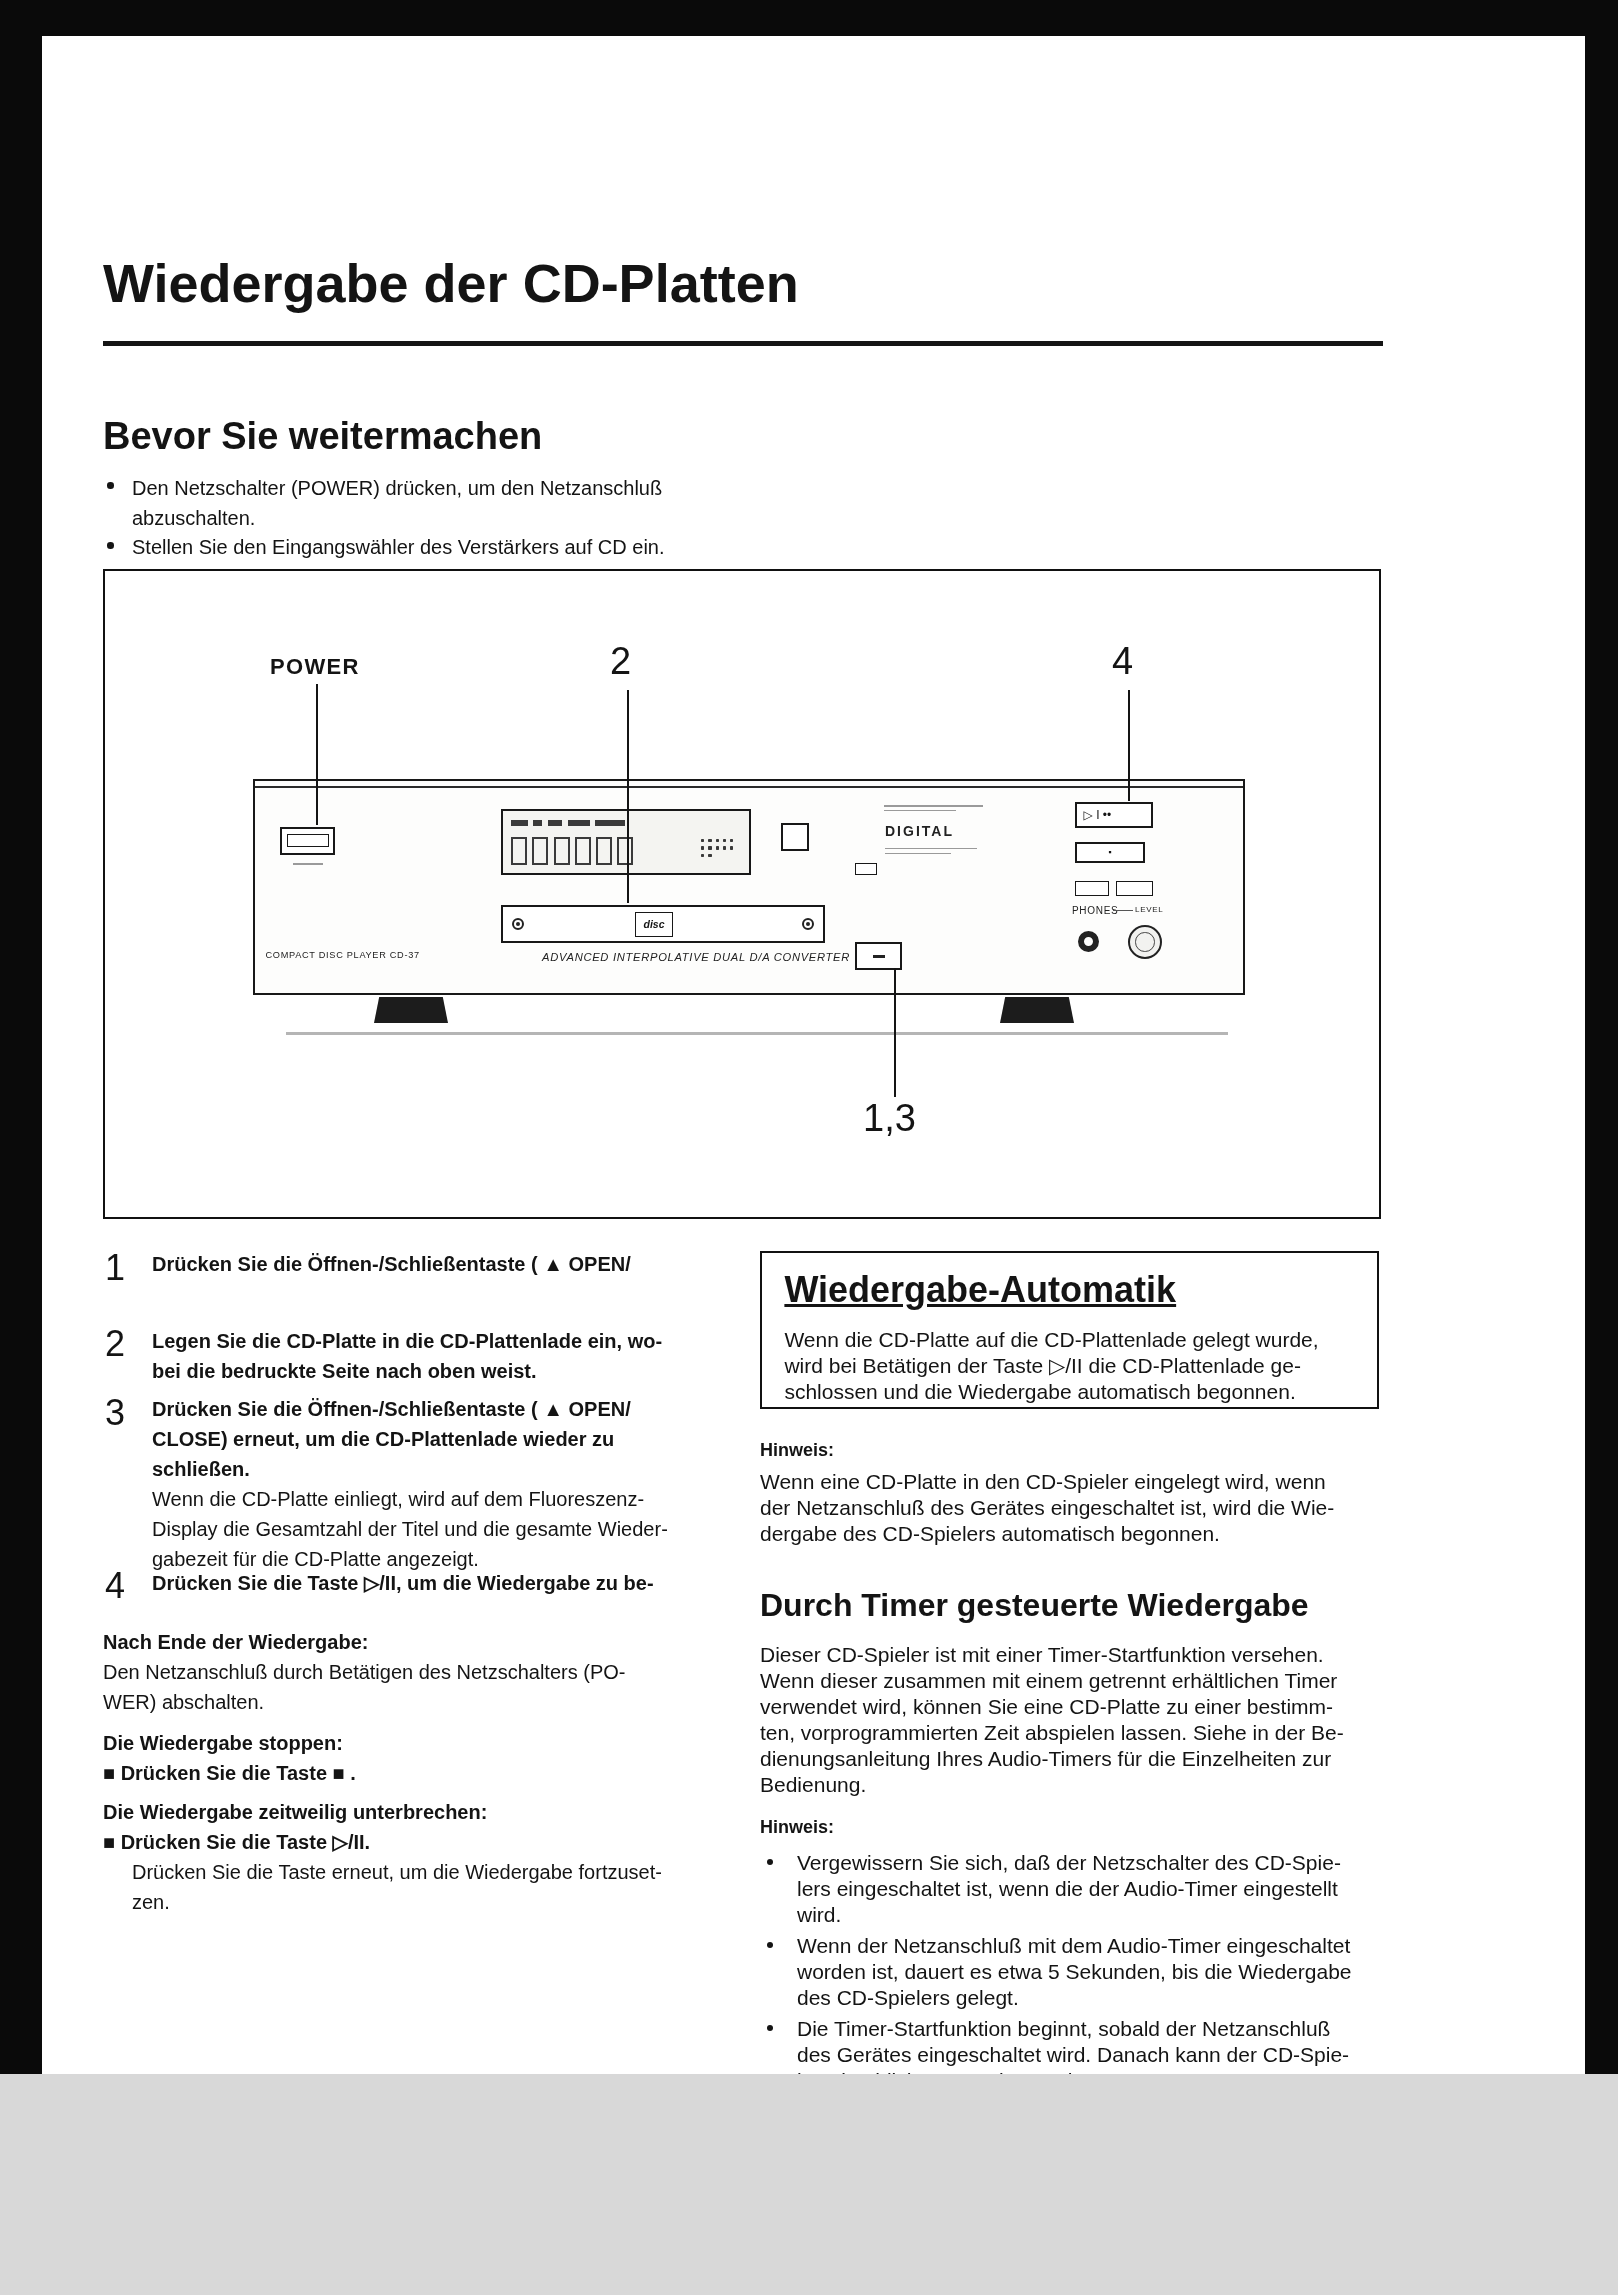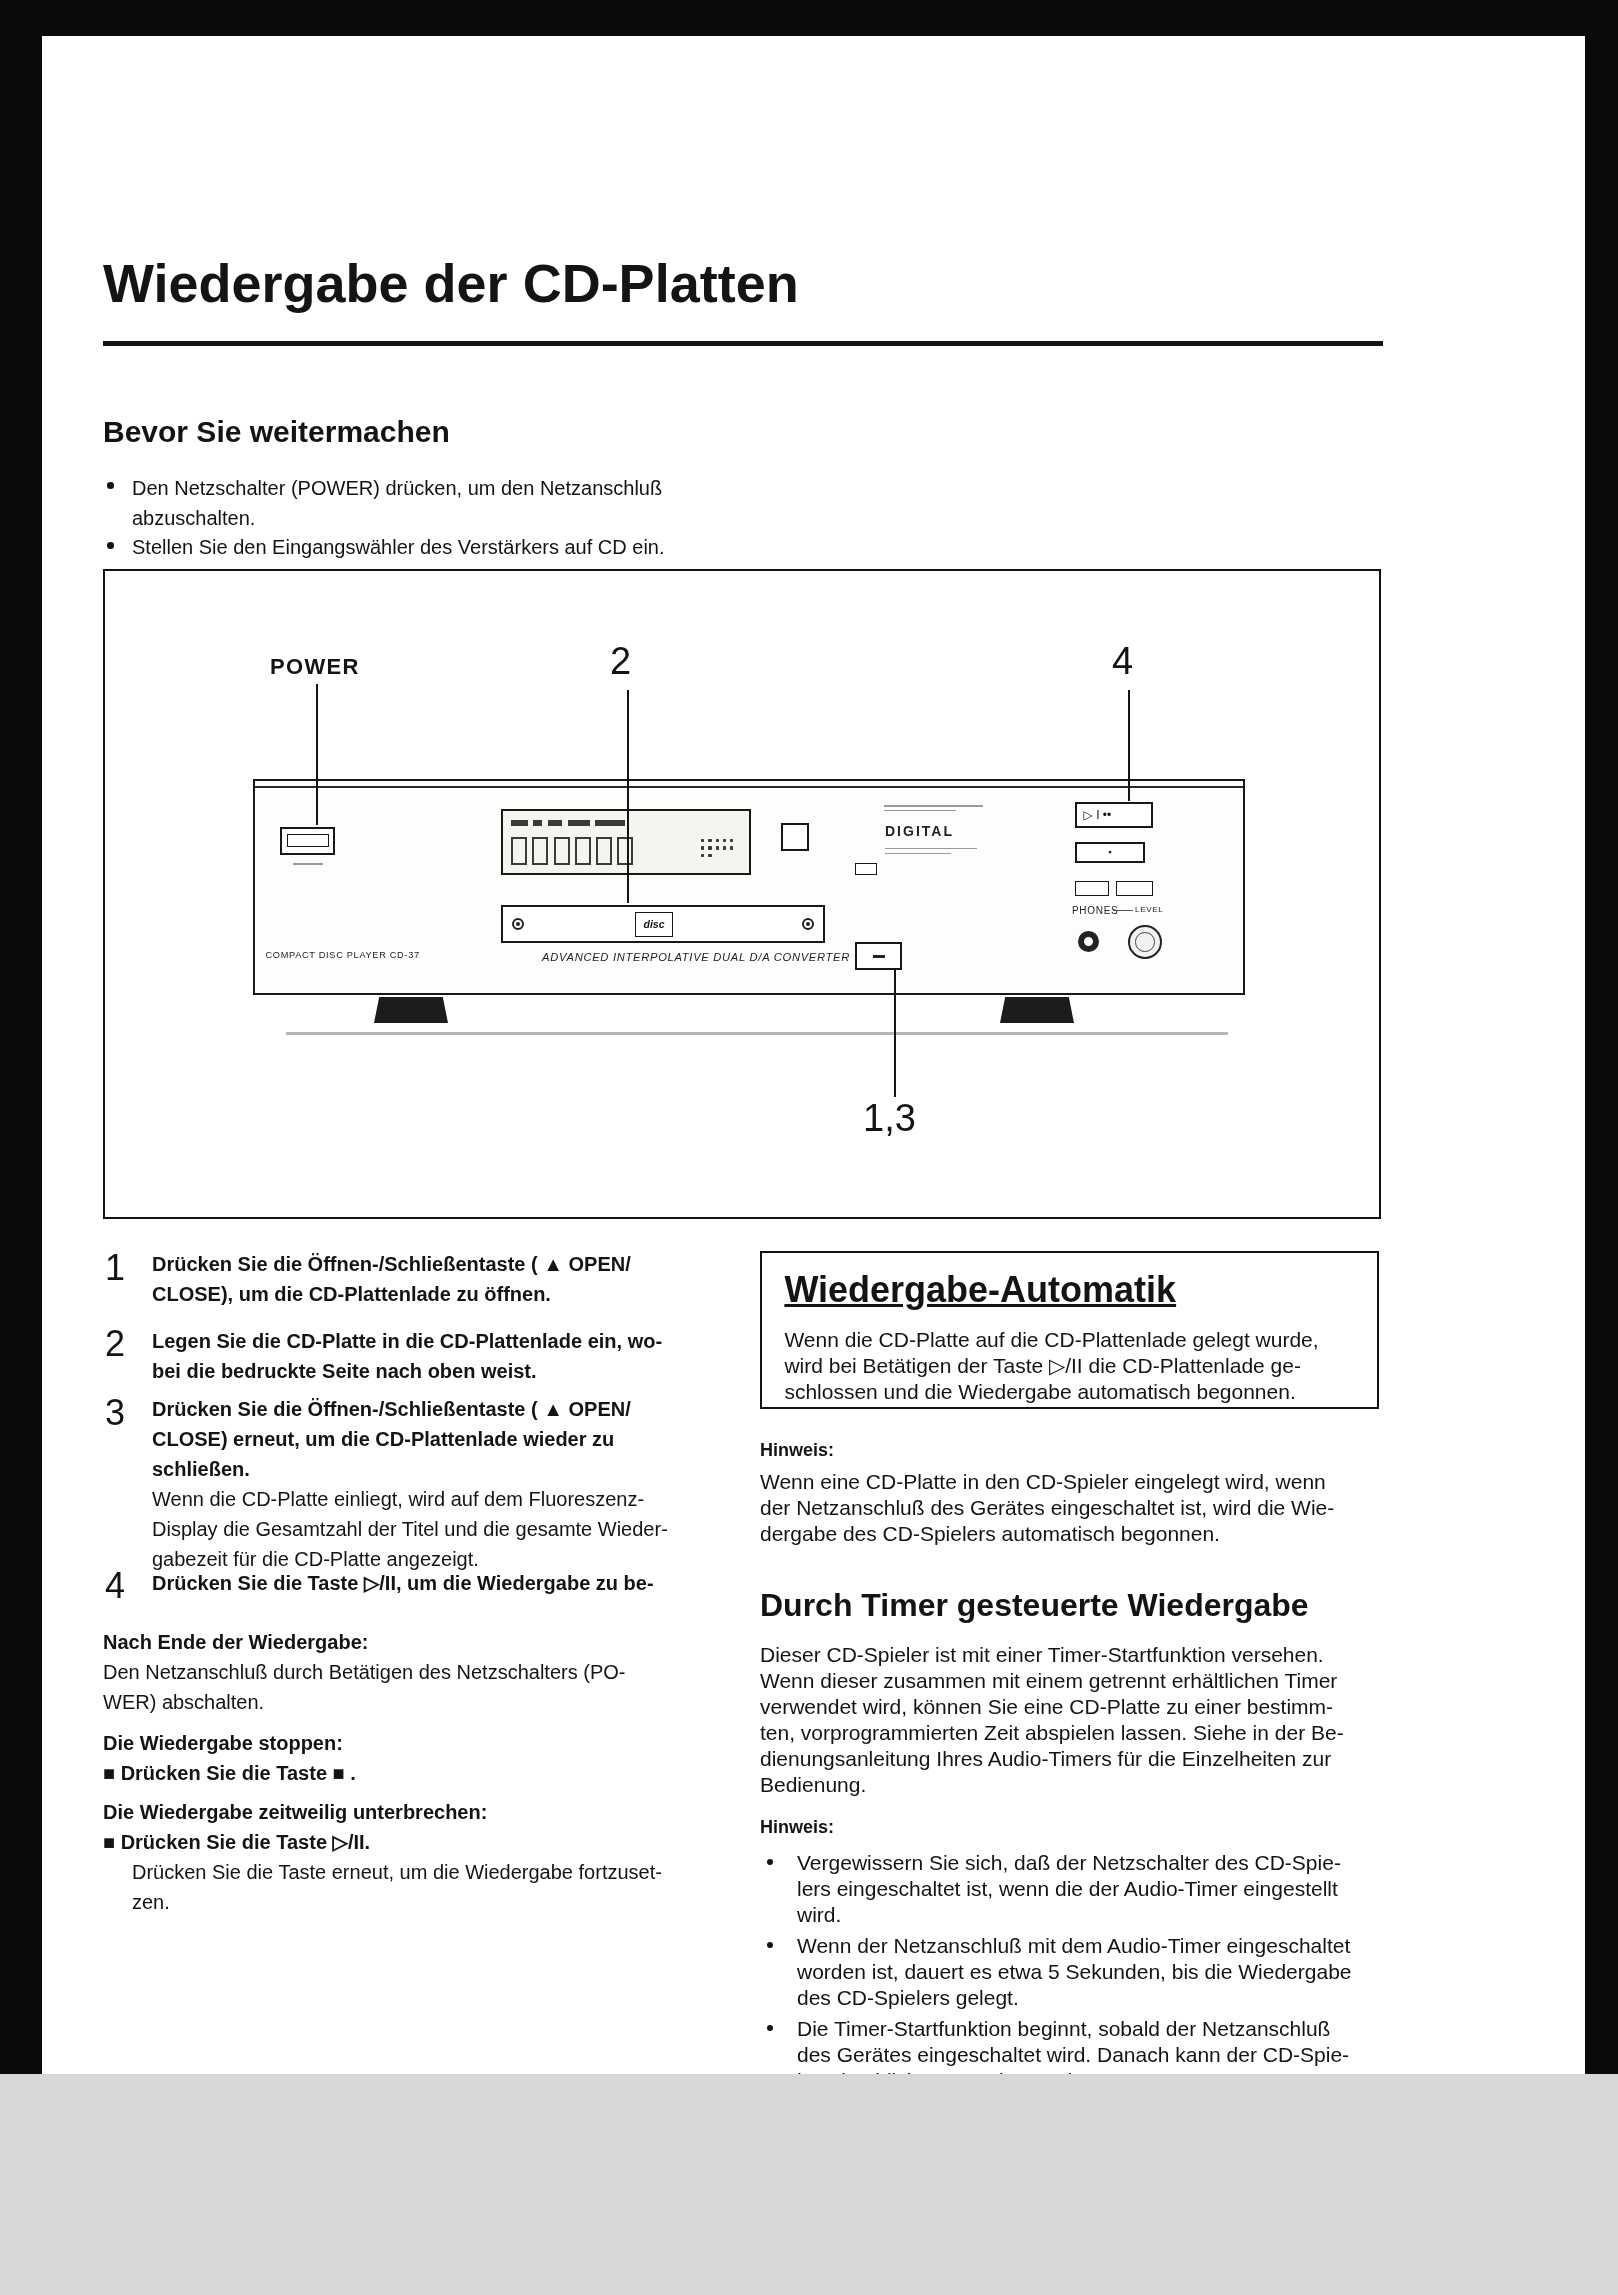--- a/index.html
+++ b/index.html
@@ -1,21 +1,21 @@
 <!DOCTYPE html>
 <html style="font-size:10.5px"><head>
 <meta charset="utf-8">
 <style>
   html,body{margin:0;padding:0;background:#d8d8d8;}
   .sheet{position:relative;width:1619px;height:2074px;background:#ffffff;
          font-family:"Liberation Sans",sans-serif;color:#141414;overflow:hidden;}
   .bar{position:absolute;background:#0a0a0a;}
   .title{position:absolute;left:103px;top:252px;font-size:54px;font-weight:700;}
   .rule{position:absolute;left:103px;top:341px;width:1280px;height:4.6px;background:#141414;}
-  .h2{position:absolute;font-weight:700;font-size:30px;}
+  .h2{position:absolute;font-weight:700;font-size:38px;}
   .tblock{position:absolute;}
   .bl{font-size:20px;line-height:30px;}
   .bl.b{font-weight:700;font-size:20px;}
   .ind{margin-left:29px;}
   .rl{font-size:21px;line-height:26px;}
   .noteh{position:absolute;font-size:18px;font-weight:700;}
   .dot{position:absolute;width:6.6px;height:6.6px;border-radius:50%;background:#141414;}
   .stepnum{position:absolute;font-size:36px;font-weight:400;}
   .figure{position:absolute;left:103px;top:569px;width:1278px;height:650px;
           border:2.6px solid #111;box-sizing:border-box;background:#fff;}
@@ -168,21 +168,20 @@
     <div class="callout" style="left:1007px;top:69px">4</div>
     <div class="cline" style="left:1023px;top:119px;height:111px"></div>
 
     <div class="callout" style="left:758px;top:526px">1,3</div>
     <div class="cline" style="left:789px;top:397px;height:129px"></div>
   </div>
 
   <div class="stepnum" style="left:105px;top:1247px">1</div>
   <div class="tblock" style="left:152px;top:1249px;width:586px">
     <div class="bl b">Drücken Sie die Öffnen-/Schließentaste ( ▲ OPEN/</div>
-    <div class="bl b">CLOSE), um die CD-Plattenlade zu öffnen.</div>
   </div>
 
   <div class="stepnum" style="left:105px;top:1323px">2</div>
   <div class="tblock" style="left:152px;top:1326px;width:586px">
     <div class="bl b">Legen Sie die CD-Platte in die CD-Plattenlade ein, wo-</div>
     <div class="bl b">bei die bedruckte Seite nach oben weist.</div>
   </div>
 
   <div class="stepnum" style="left:105px;top:1392px">3</div>
   <div class="tblock" style="left:152px;top:1394px;width:586px">

